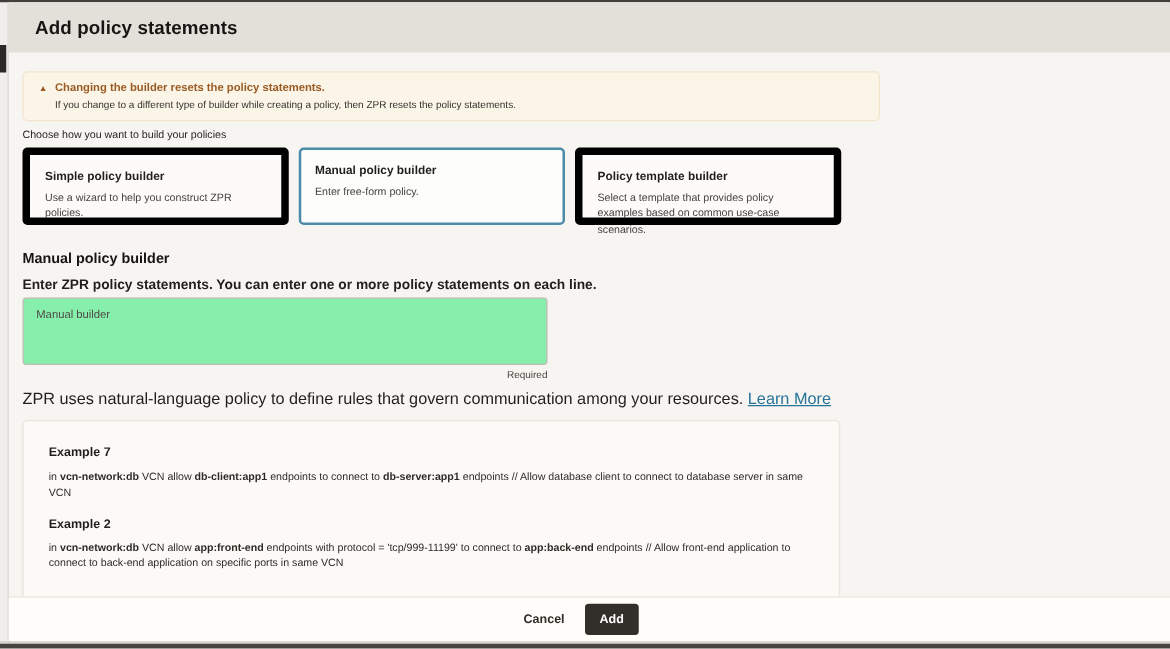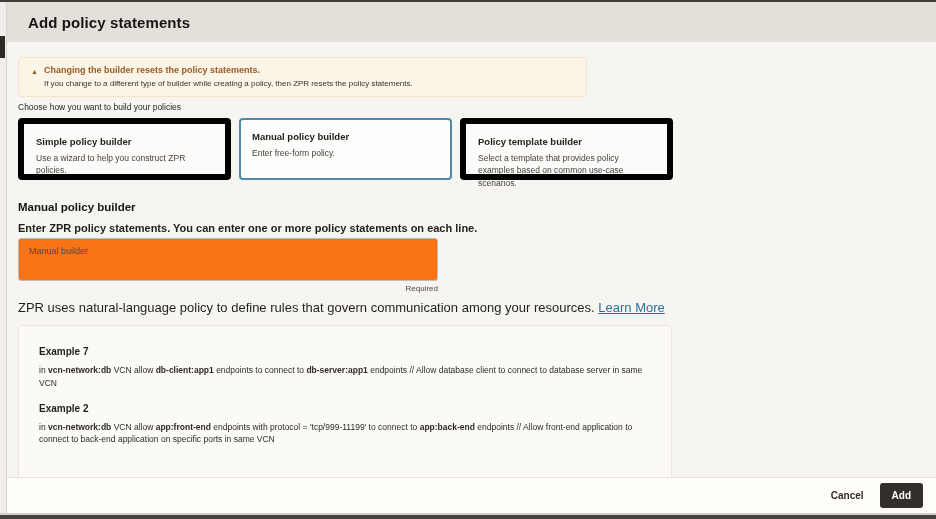--- a/index.html
+++ b/index.html
@@ -15,58 +15,58 @@
   .left-artifact { position:absolute; top:36px; left:0; width:5px; height:22px; background:#2b2925; }
   .bottom-strip-light { position:absolute; bottom:4px; left:0; right:0; height:2px; background:#d5d2cc; }
   .bottom-strip-dark { position:absolute; bottom:0; left:0; right:0; height:4px; background:#46443f; }
 
   .dialog { position:absolute; left:7px; top:2px; right:0; bottom:6px; background:#f7f5f1; box-shadow:-1px 0 0 #d8d5cf; }
   .dialog-header { height:40px; background:#e3e0da; display:flex; align-items:center; padding:0 21px; }
   .dialog-title { font-size:15px; font-weight:bold; color:#161513; letter-spacing:.1px; }
 
   .dialog-body { position:absolute; top:40px; left:0; right:0; bottom:36px; overflow:hidden; padding:15px 18px 0 11px; }
 
-  .banner { width:569px; background:#fbf5e7; border:1px solid #f1e5cd; border-radius:4px; padding:7px 12px 8px; display:flex; gap:6px; }
+  .banner { width:686px; background:#fbf5e7; border:1px solid #f1e5cd; border-radius:4px; padding:7px 12px 8px; display:flex; gap:6px; }
   .banner-icon { font-size:7px; color:#9a5b23; line-height:10px; padding-top:2px; }
   .banner-title { font-size:9px; font-weight:bold; color:#9a5b23; }
   .banner-desc { font-size:8px; color:#36332f; margin-top:4px; }
 
   .choose-label { font-size:8.5px; color:#211f1c; margin:5px 0 6px; }
 
   .cards { width:655px; display:grid; grid-template-columns:repeat(3,1fr); gap:8px; }
   .card { background:#fcfbf9; border:6px solid #000000; border-radius:4px; padding:12px; height:62px; cursor:pointer; }
   .card--selected { border:2px solid #4d8ba8; padding:11px; background:#fdfdfc; }
   .card-title { font-size:9.5px; font-weight:bold; color:#211f1c; margin-bottom:5px; }
   .card-desc { font-size:8.5px; color:#46423e; line-height:1.45; }
 
   .section-heading { font-size:11.5px; font-weight:bold; color:#161513; margin:21px 0 0; }
   .field-label { font-size:11px; color:#211f1c; margin:9px 0 4px;font-weight:bold; }
   .policy-textarea {
-    display:block; width:420px; height:43px; border:1px solid #c0bbb4; border-radius:3px;
-    background:#f97316; padding:7px 10px; font-family:"Liberation Sans",sans-serif;
+    display:block; width:420px; height:54px; border:1px solid #c0bbb4; border-radius:3px;
+    background:#86efac; padding:7px 10px; font-family:"Liberation Sans",sans-serif;
     font-size:9px; color:#4e4a45; resize:none; outline:none;
   }
   .required-label { width:420px; text-align:right; font-size:8px; color:#4a4642; margin-top:3px; }
 
   .syntax-heading { font-size:14.5px; font-weight:bold; color:#161513; margin-top:5px; letter-spacing:.1px; }
   .syntax-desc { font-size:13px; color:#211f1c; margin-top:7px; }
   .link { color:#28739a; text-decoration:underline; cursor:pointer; }
 
   .examples-panel {
     margin-top:10px; width:654px; height:170px; background:#fbfaf7;
     border:1px solid #eae6df; border-radius:4px 4px 0 0; padding:20px 20px 0;
     box-shadow:0 1px 2px rgba(0,0,0,.04);
   }
   .example-title { font-size:10px; font-weight:bold; color:#211f1c; margin-bottom:7px; }
   .example-text { font-size:8.5px; color:#2e2b27; line-height:1.5; margin-bottom:13px; }
   .example-text .b { font-weight:bold; }
 
   .dialog-footer {
     position:absolute; bottom:0; left:0; right:0; height:36px; background:#fffdfa;
-    border-top:1px solid #e8e4de; display:flex; align-items:center; justify-content:flex-end;
+    border-top:1px solid #e8e4de; display:flex; align-items:center; justify-content:center;
     gap:16px; padding-right:13px;
   }
   .cancel-btn { font-size:10px; font-weight:bold; color:#2f2c28; background:none; border:none; cursor:pointer; font-family:"Liberation Sans",sans-serif; }
   .add-btn { font-size:10px; font-weight:bold; color:#ffffff; background:#322f2a; border:none; border-radius:3px; padding:7px 12px; cursor:pointer; font-family:"Liberation Sans",sans-serif; }
 </style>
 </head>
 <body>
 
 <div class="stage">
   <div class="top-line"></div>

